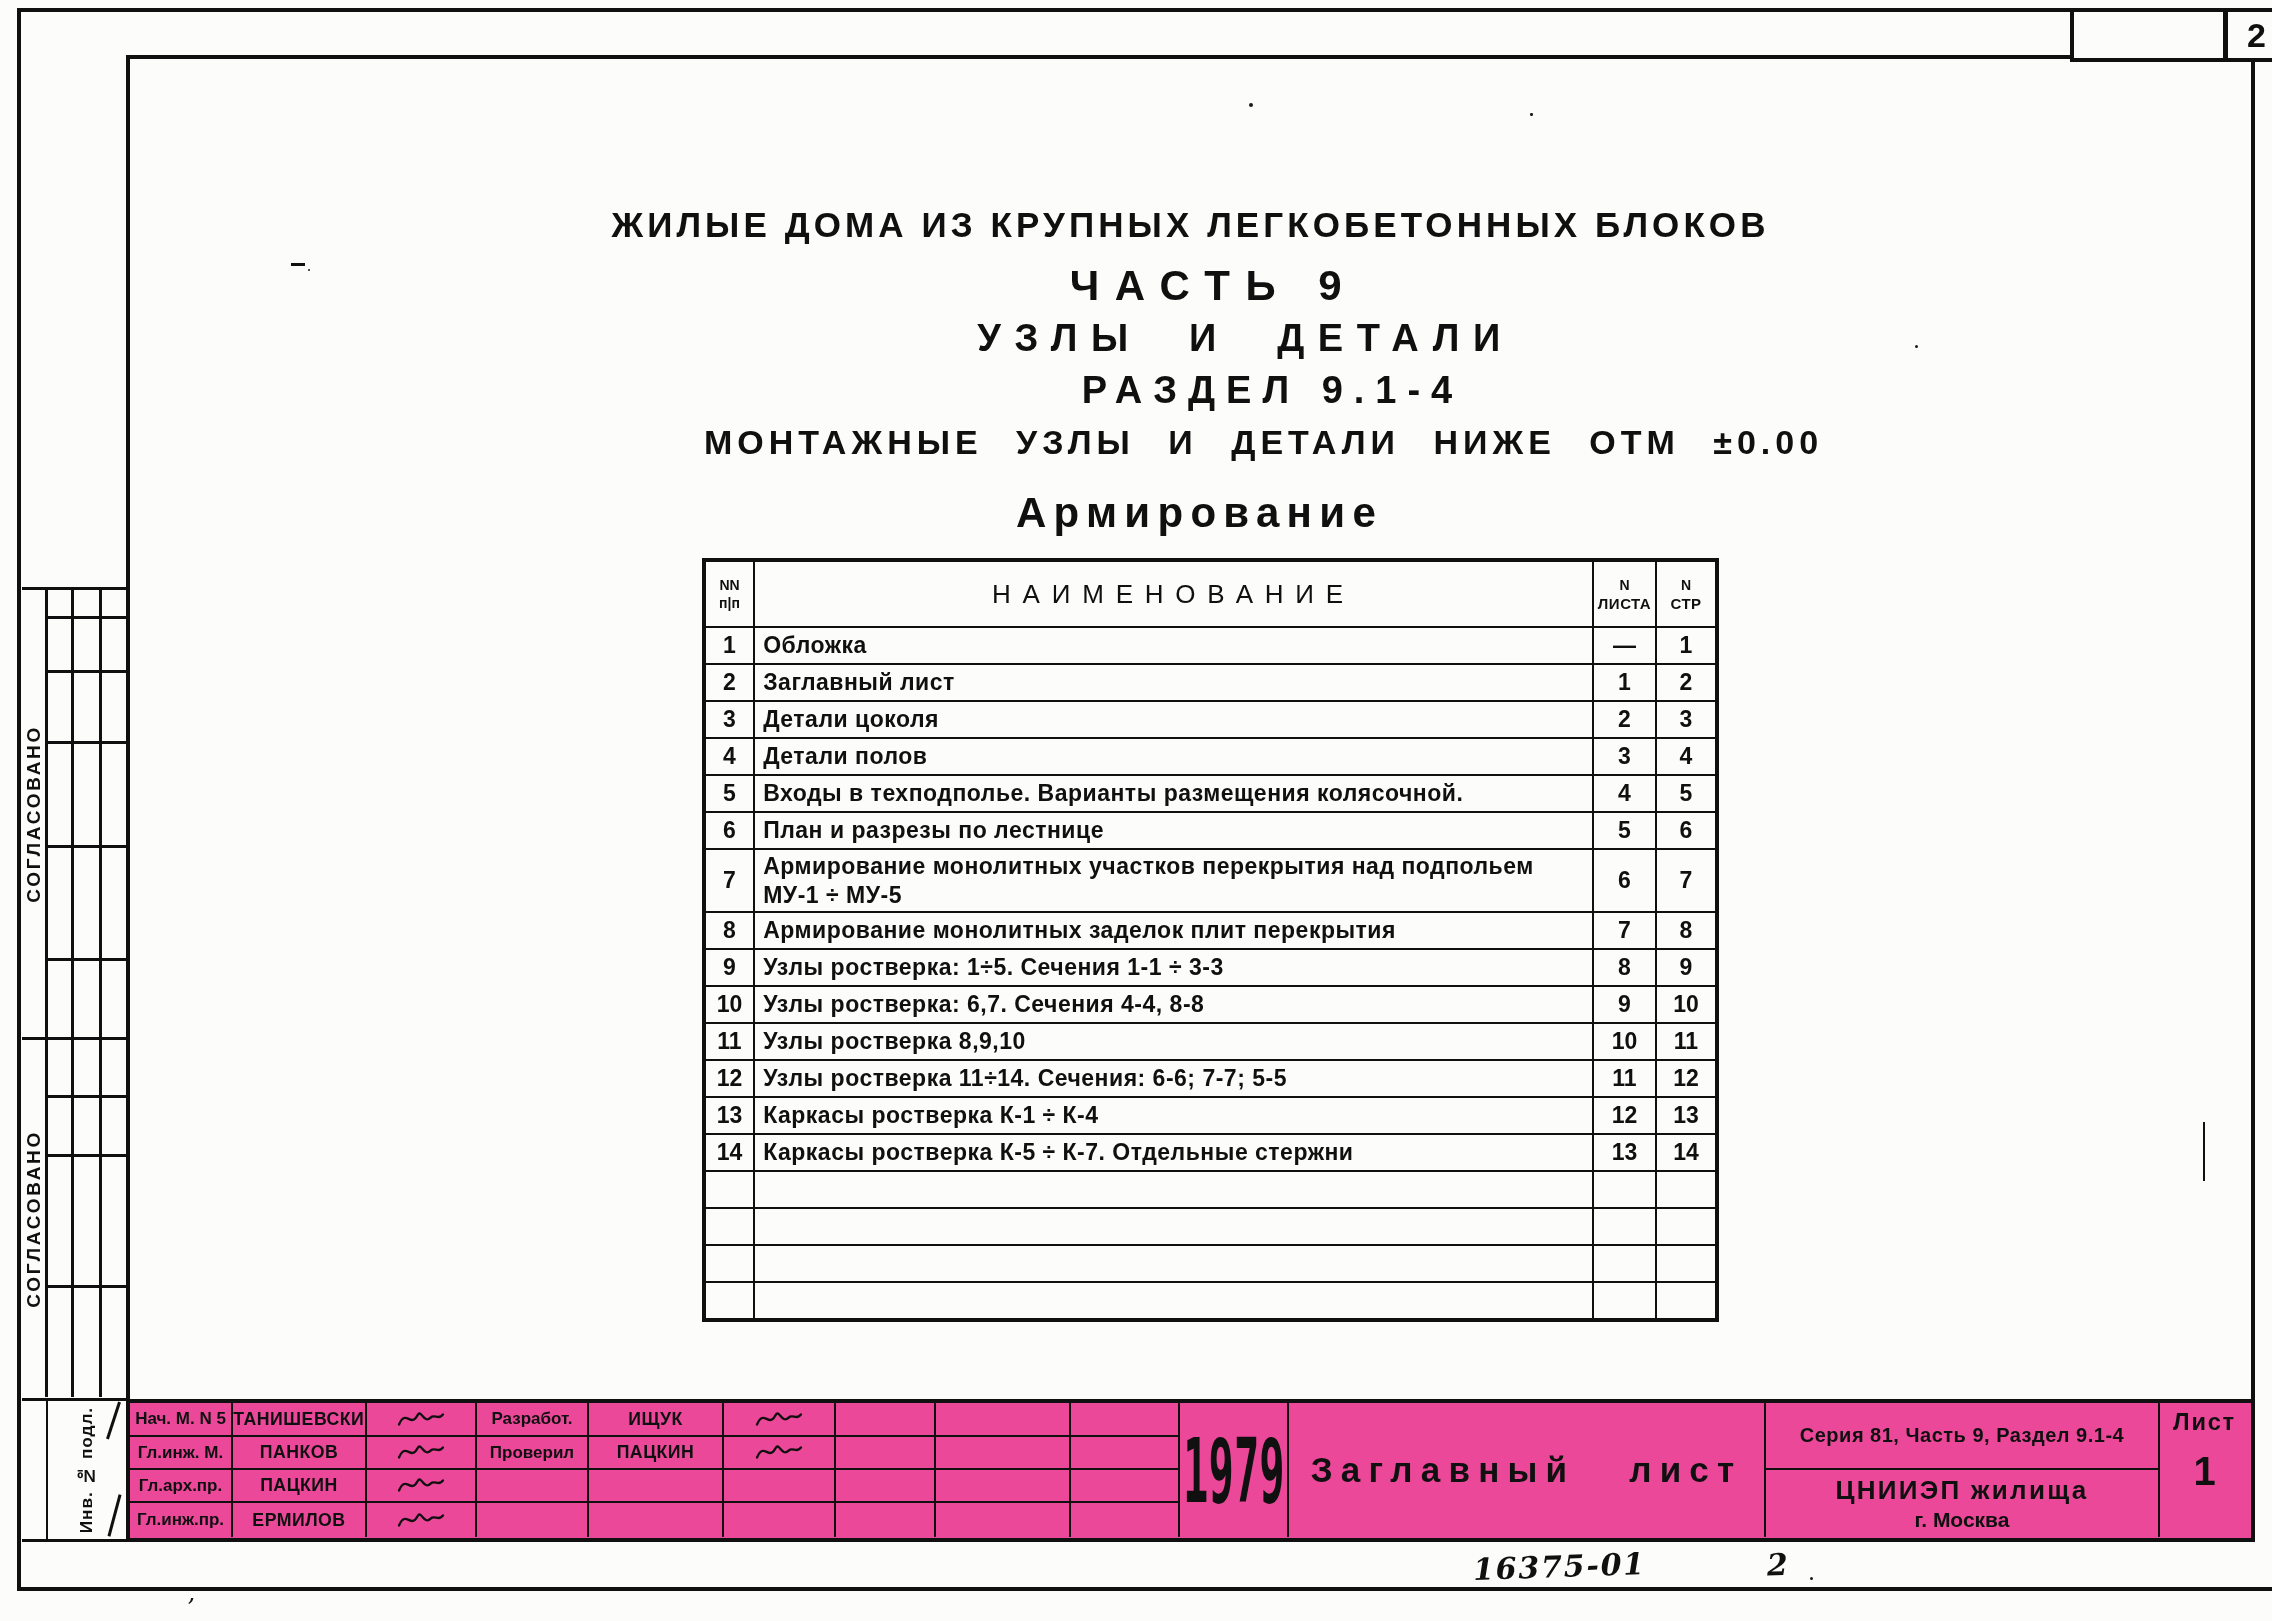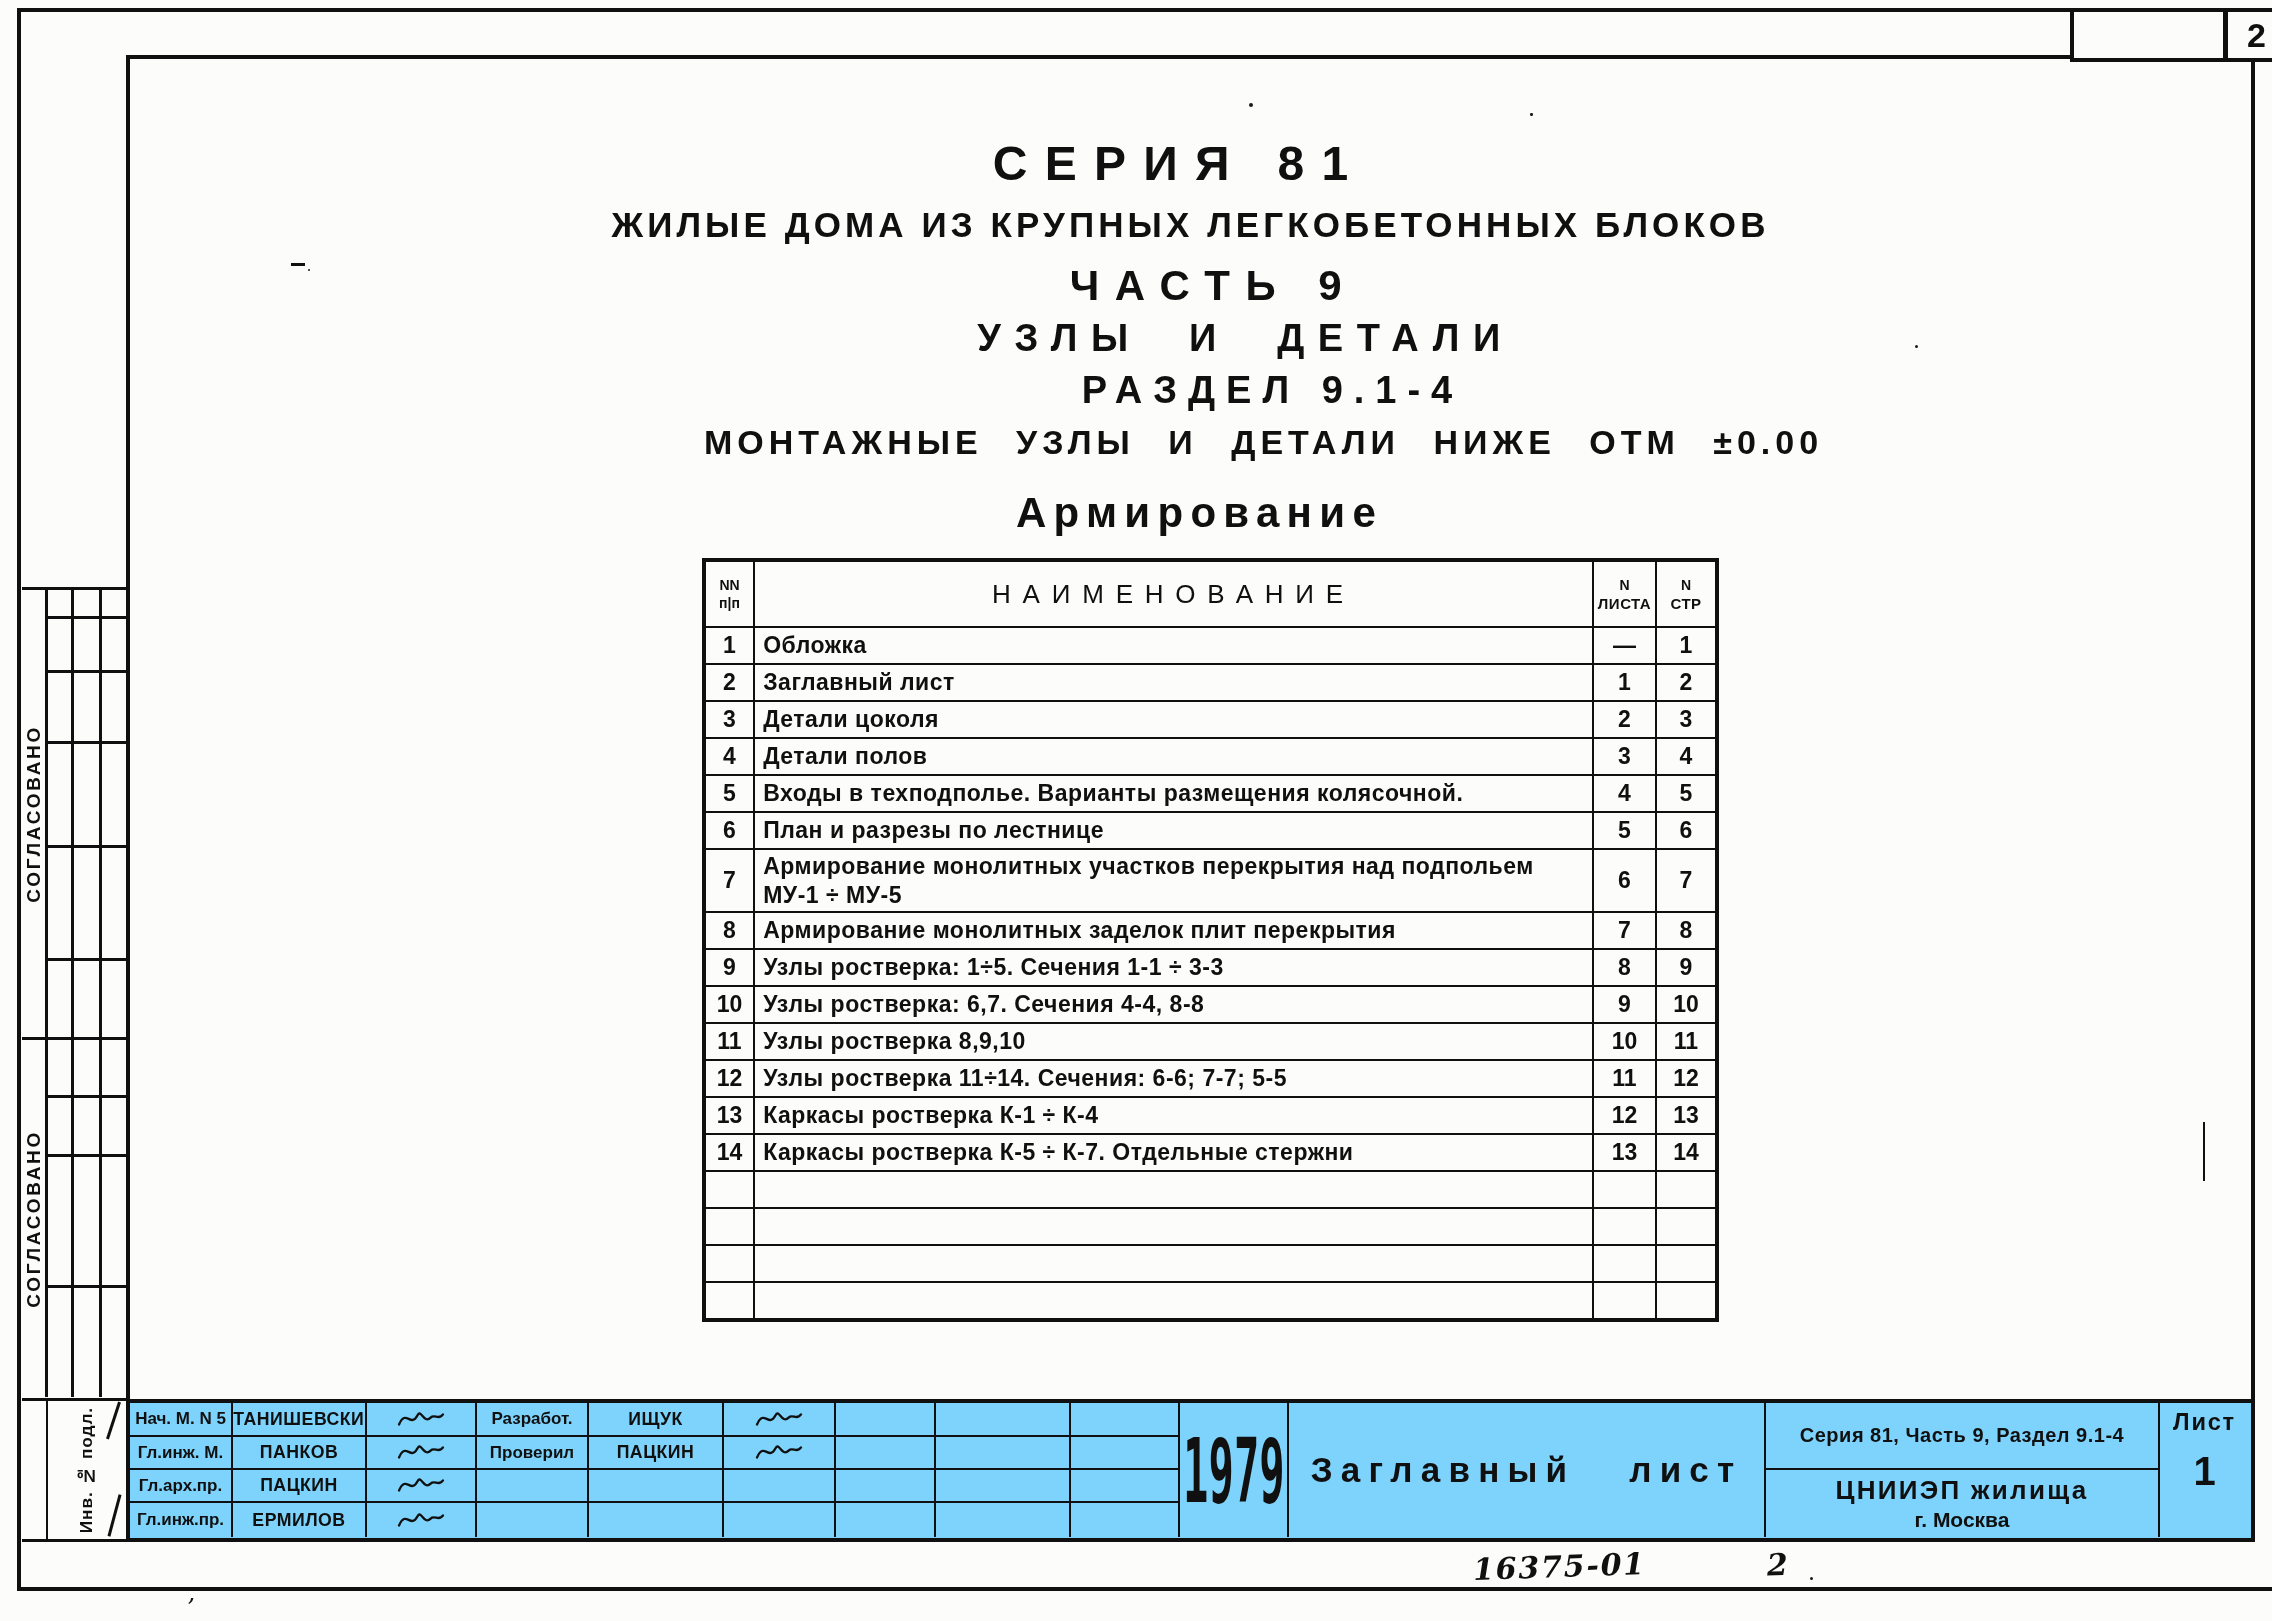--- a/index.html
+++ b/index.html
@@ -51,21 +51,21 @@
   .th-name{font-size:26px;font-weight:400;letter-spacing:11.8px;}
   .th-l2{font-size:15px;font-weight:700;letter-spacing:0.5px;}
   #contents-table tr{height:37px;}
   #contents-table td{font-weight:600;font-size:23px;}
   td.c-num,td.c-sheet,td.c-page{text-align:center;}
   td.c-name{text-align:left;padding:1.8px 4.5px 1.8px 8.2px;letter-spacing:0.5px;line-height:1.25;}
   tr.r-tall{height:auto;}
   tr.e1{height:37px;} tr.e2{height:37px;} tr.e3{height:28px;} tr.e4{height:17.3px;}
   
   #tblock{position:absolute;left:126px;top:1399px;width:2129px;height:143px;
-          border:4.5px solid #101010;box-sizing:border-box;display:grid;background:#7dd3fc;
+          border:4.5px solid #101010;box-sizing:border-box;display:grid;background:#ec4899;
           grid-template-columns:103px 134px 110px 112px 135px 112px 100px 135px 109px 109px 477px 394px 89px;
           grid-template-rows:34px 33px 33px 34px;}
   .tbc{border-right:2.3px solid #101010;border-bottom:2.3px solid #101010;box-sizing:border-box;
        display:flex;align-items:center;justify-content:center;overflow:hidden;}
   .tbc.nb{border-bottom:none;} .tbc.nr{border-right:none;}
   .tbc.role{font-size:17px;font-weight:700;letter-spacing:0px;}
   .tbc.name{font-size:17.7px;font-weight:700;letter-spacing:0.5px;}
   .sigsvg{width:68px;height:27px;}
   .tbc.year{font-size:68px;font-weight:700;font-family:"DejaVu Sans Mono",monospace;}
   .tbc.year span{display:inline-block;transform:scale(0.62,1.32);}
@@ -121,21 +121,20 @@
     <div class="srow" style="top:114px"></div>
     <div class="srow" style="top:245px"></div>
   </div>
   <div id="sb3" class="sb-sec">
     <div class="svert" style="left:23.6px"></div>
     <div class="sb-labelbox">
       <span class="vtext">Инв. № подл.</span>
     </div>
   </div>
 
-  <div id="t1" class="title-line">СЕРИЯ 81</div>
   <div id="t2" class="title-line">ЖИЛЫЕ ДОМА ИЗ КРУПНЫХ ЛЕГКОБЕТОННЫХ БЛОКОВ</div>
   <div id="t3" class="title-line">ЧАСТЬ 9</div>
   <div id="t4" class="title-line">УЗЛЫ И ДЕТАЛИ</div>
   <div id="t5" class="title-line">РАЗДЕЛ 9.1-4</div>
   <div id="t6" class="title-line">МОНТАЖНЫЕ УЗЛЫ И ДЕТАЛИ НИЖЕ ОТМ ±0.00</div>
   <div id="contents-heading" class="title-line">Армирование</div>
 
   <table id="contents-table">
     <colgroup>
       <col style="width:49px">

